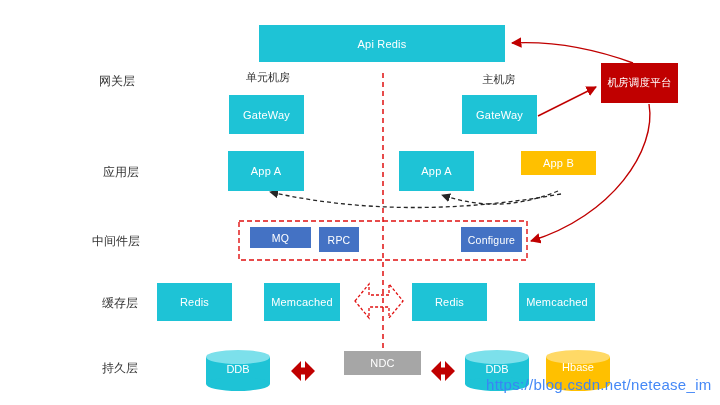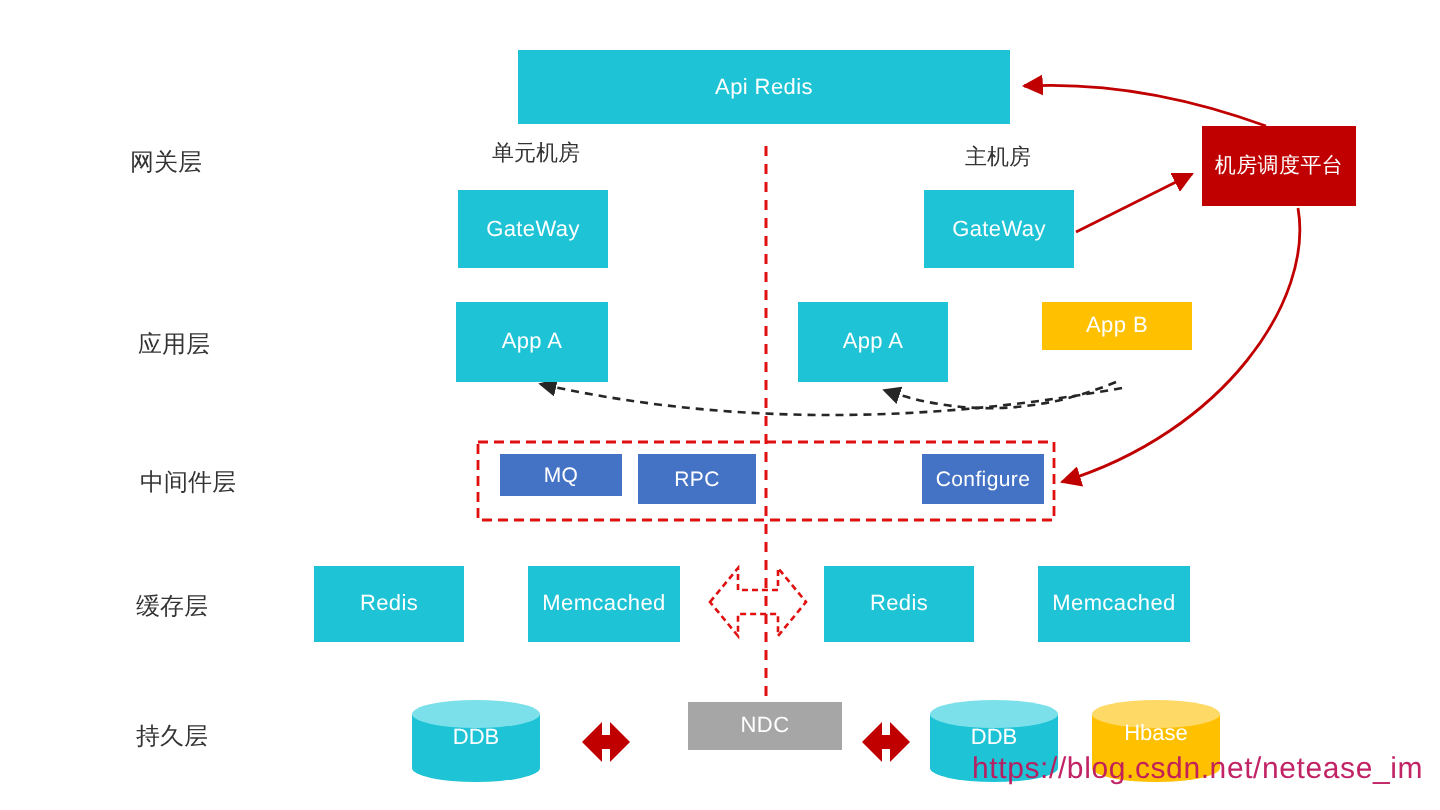--- a/index.html
+++ b/index.html
@@ -11,30 +11,30 @@
   .box{
     position:absolute;display:flex;align-items:center;justify-content:center;
     color:#fff;font-size:11px;letter-spacing:.2px;
   }
   .cyan{background:var(--cyan);}
   .blue{background:var(--blue);font-size:10.5px;}
   .orange{background:var(--orange);}
   .redbox{background:var(--dark_red);font-size:10.5px;}
   .graybox{background:var(--gray);}
   .layer-label{
-    position:absolute;color:#333;font-size:12px;text-align:left;line-height:14px;
+    position:absolute;color:#333;font-size:12px;text-align:right;line-height:14px;
   }
   .region-label{
     position:absolute;color:#333;font-size:11px;text-align:center;line-height:13px;
   }
   .cyl-label{
     position:absolute;color:#fff;font-size:11px;text-align:center;line-height:13px;
   }
   .watermark{
-    position:absolute;left:486px;top:376px;font-size:15px;color:#be185d;opacity:.95;
+    position:absolute;left:486px;top:376px;font-size:15px;color:#3b82f6;opacity:.95;
     letter-spacing:.3px;
   }
 </style>
 </head>
 <body>
 
 <div id="canvas">
 
   <svg id="lines" viewBox="0 0 720 405">
     <defs>
@@ -92,21 +92,21 @@
   <div class="box redbox" style="left:601px;top:63px;width:77px;height:40px">机房调度平台</div>
 
   <div class="box cyan" style="left:229px;top:95px;width:75px;height:39px">GateWay</div>
   <div class="box cyan" style="left:462px;top:95px;width:75px;height:39px">GateWay</div>
 
   <div class="box cyan" style="left:228px;top:151px;width:76px;height:40px">App A</div>
   <div class="box cyan" style="left:399px;top:151px;width:75px;height:40px">App A</div>
   <div class="box orange" style="left:521px;top:151px;width:75px;height:24px">App B</div>
 
   <div class="box blue" style="left:250px;top:227px;width:61px;height:21px">MQ</div>
-  <div class="box blue" style="left:319px;top:227px;width:59px;height:25px">RPC</div>
+  <div class="box blue" style="left:319px;top:227px;width:40px;height:25px">RPC</div>
   <div class="box blue" style="left:461px;top:227px;width:61px;height:25px">Configure</div>
 
   <div class="box cyan" style="left:157px;top:283px;width:75px;height:38px">Redis</div>
   <div class="box cyan" style="left:264px;top:283px;width:76px;height:38px">Memcached</div>
   <div class="box cyan" style="left:412px;top:283px;width:75px;height:38px">Redis</div>
   <div class="box cyan" style="left:519px;top:283px;width:76px;height:38px">Memcached</div>
 
   <div class="box graybox" style="left:344px;top:351px;width:77px;height:24px">NDC</div>
   <div class="cyl-label" style="left:206px;top:363px;width:64px">DDB</div>
   <div class="cyl-label" style="left:465px;top:363px;width:64px">DDB</div>

